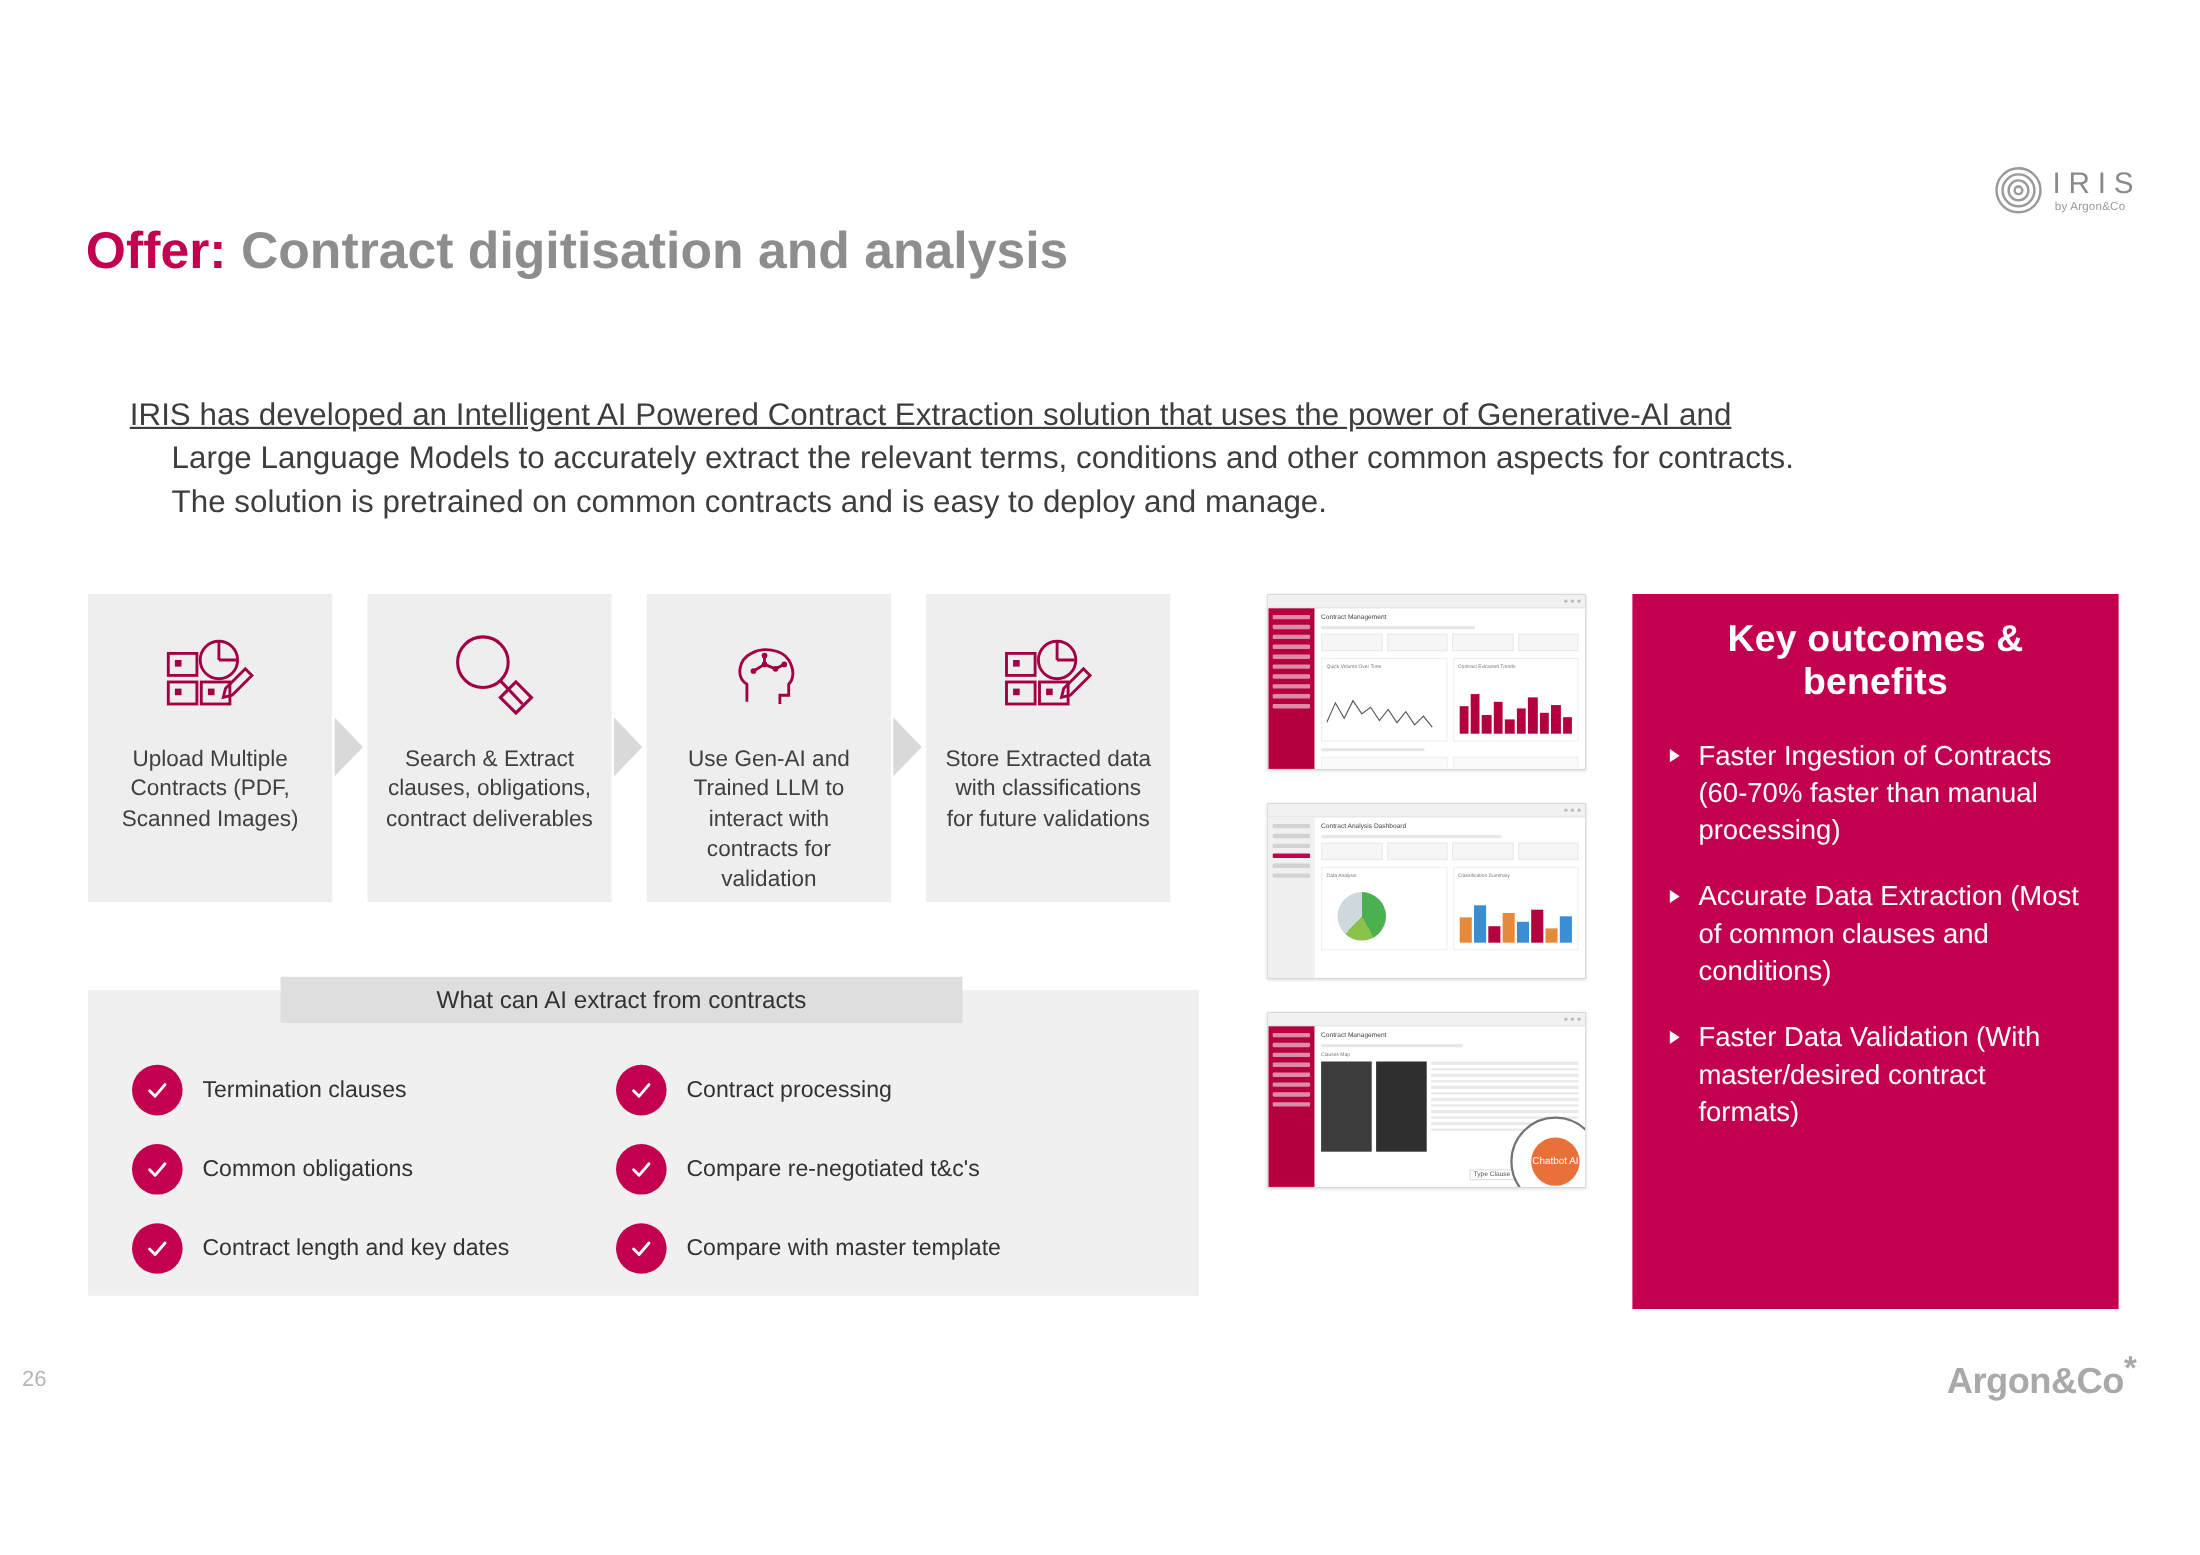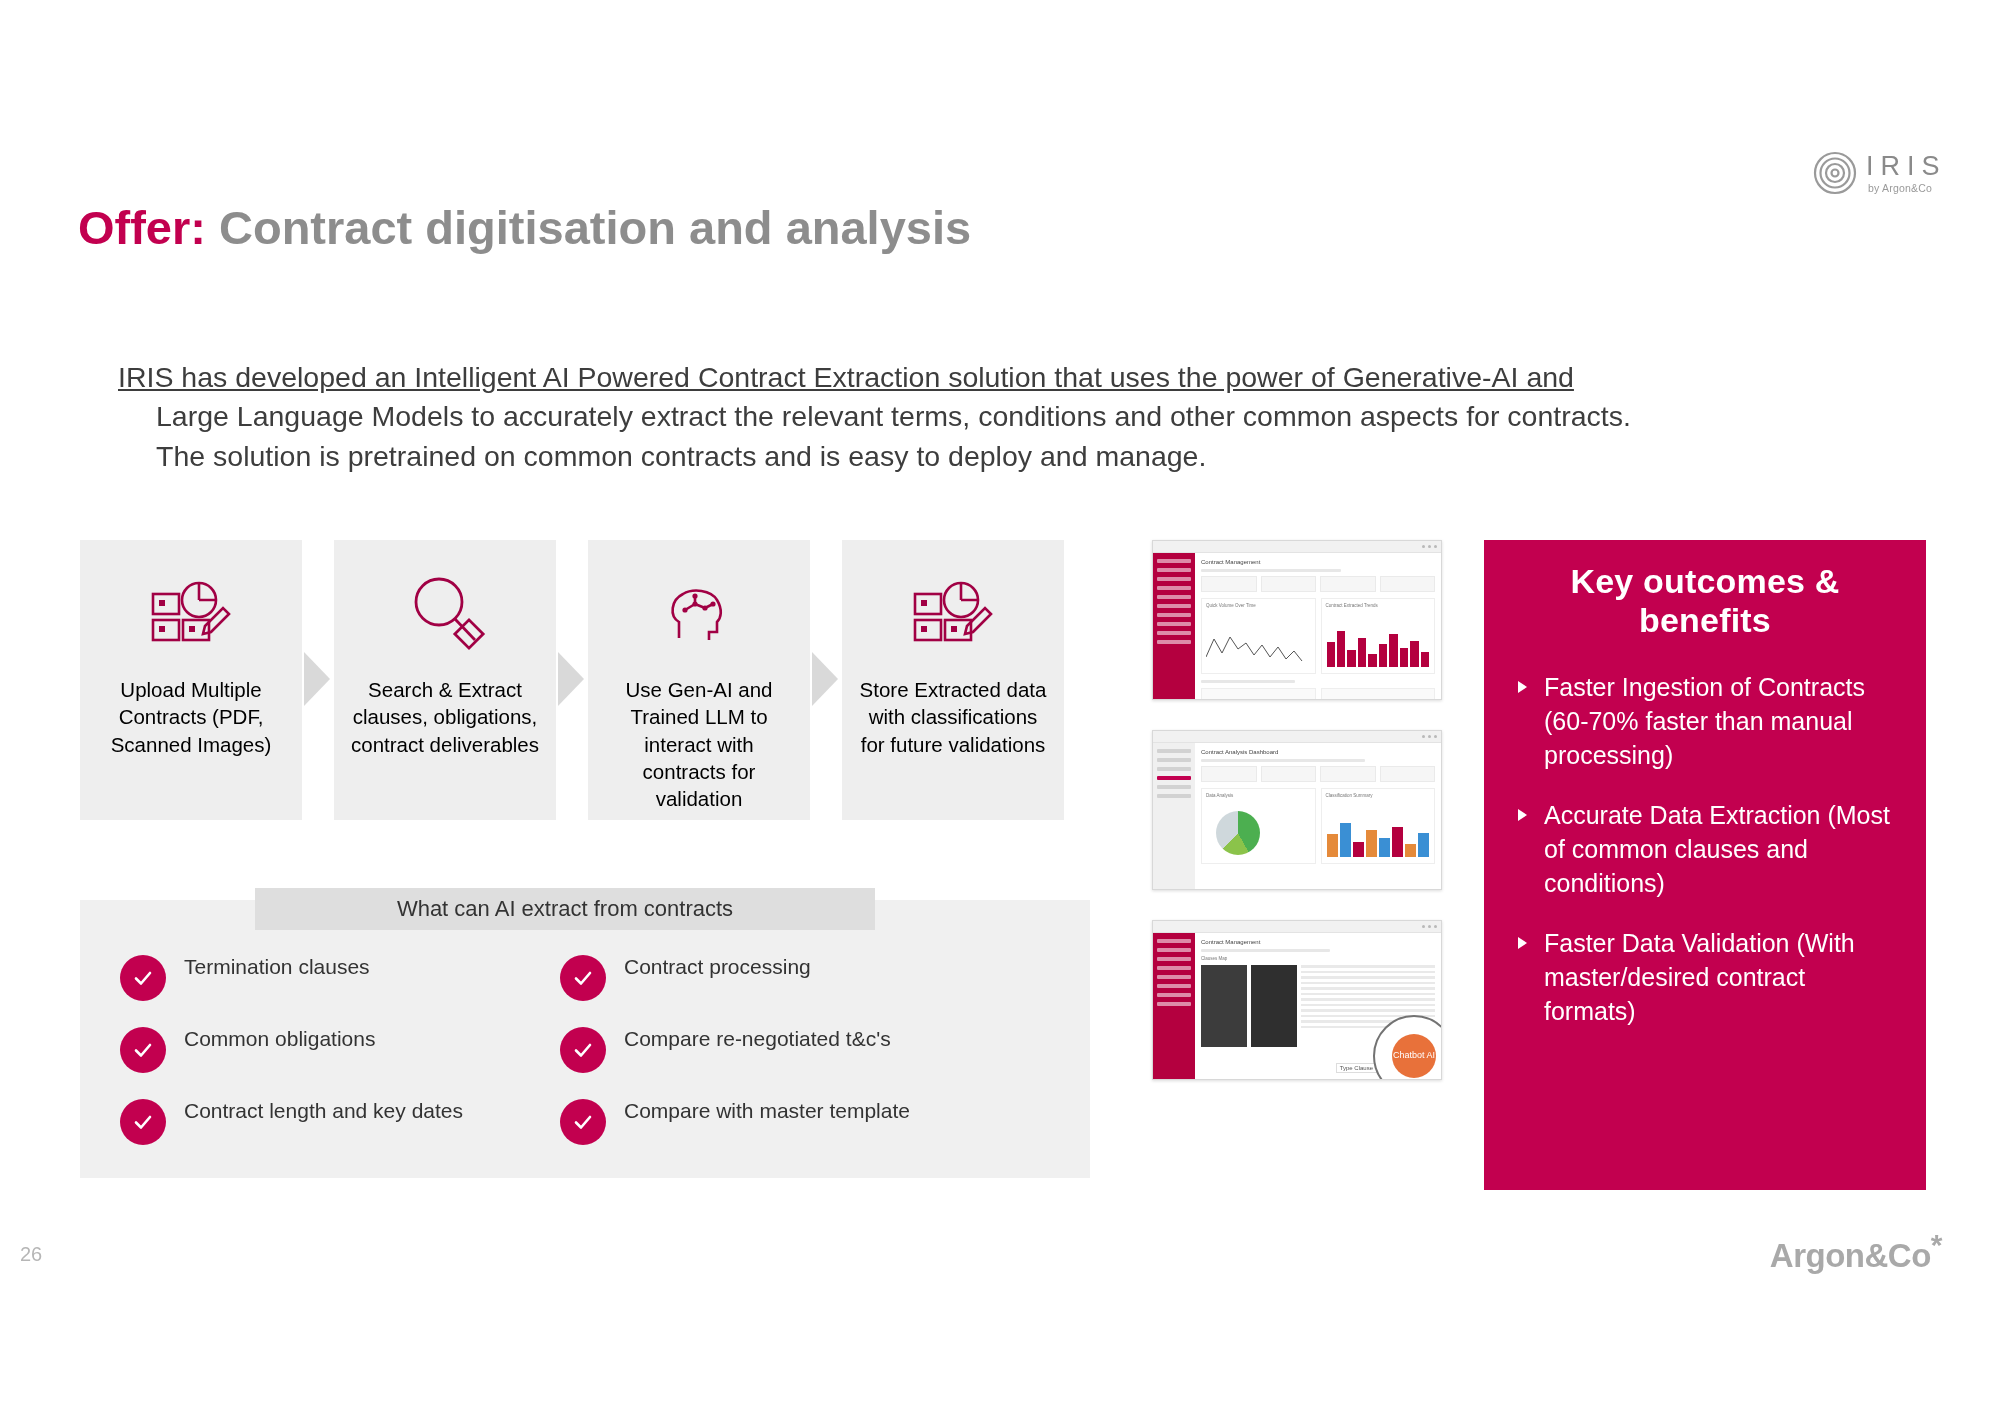--- a/index.html
+++ b/index.html
@@ -97,21 +97,21 @@
     margin-top: 22px;
     height: 104px;
     display: flex;
     align-items: center;
     justify-content: center;
   }
   .step .label {
     margin-top: 10px;
     text-align: center;
     font-size: 20.5px;
-    color: #000000;
+    color: #404040;
     line-height: 1.33;
     padding: 0 12px;
   }
   .chev {
     position: absolute;
     top: 112px;
     width: 26px;
     height: 54px;
   }
 
@@ -144,21 +144,21 @@
     width: 1010px;
   }
   .check-col {
     position: absolute;
     top: 0;
   }
   .check-col.left  { left: 40px; }
   .check-col.right { left: 480px; }
   .check-row {
     display: flex;
-    align-items: flex-start;
+    align-items: center;
     height: 72px;
     gap: 18px;
   }
   .check-circle {
     width: 46px;
     height: 46px;
     border-radius: 50%;
     background: #c2004f;
     display: flex;
     align-items: center;

